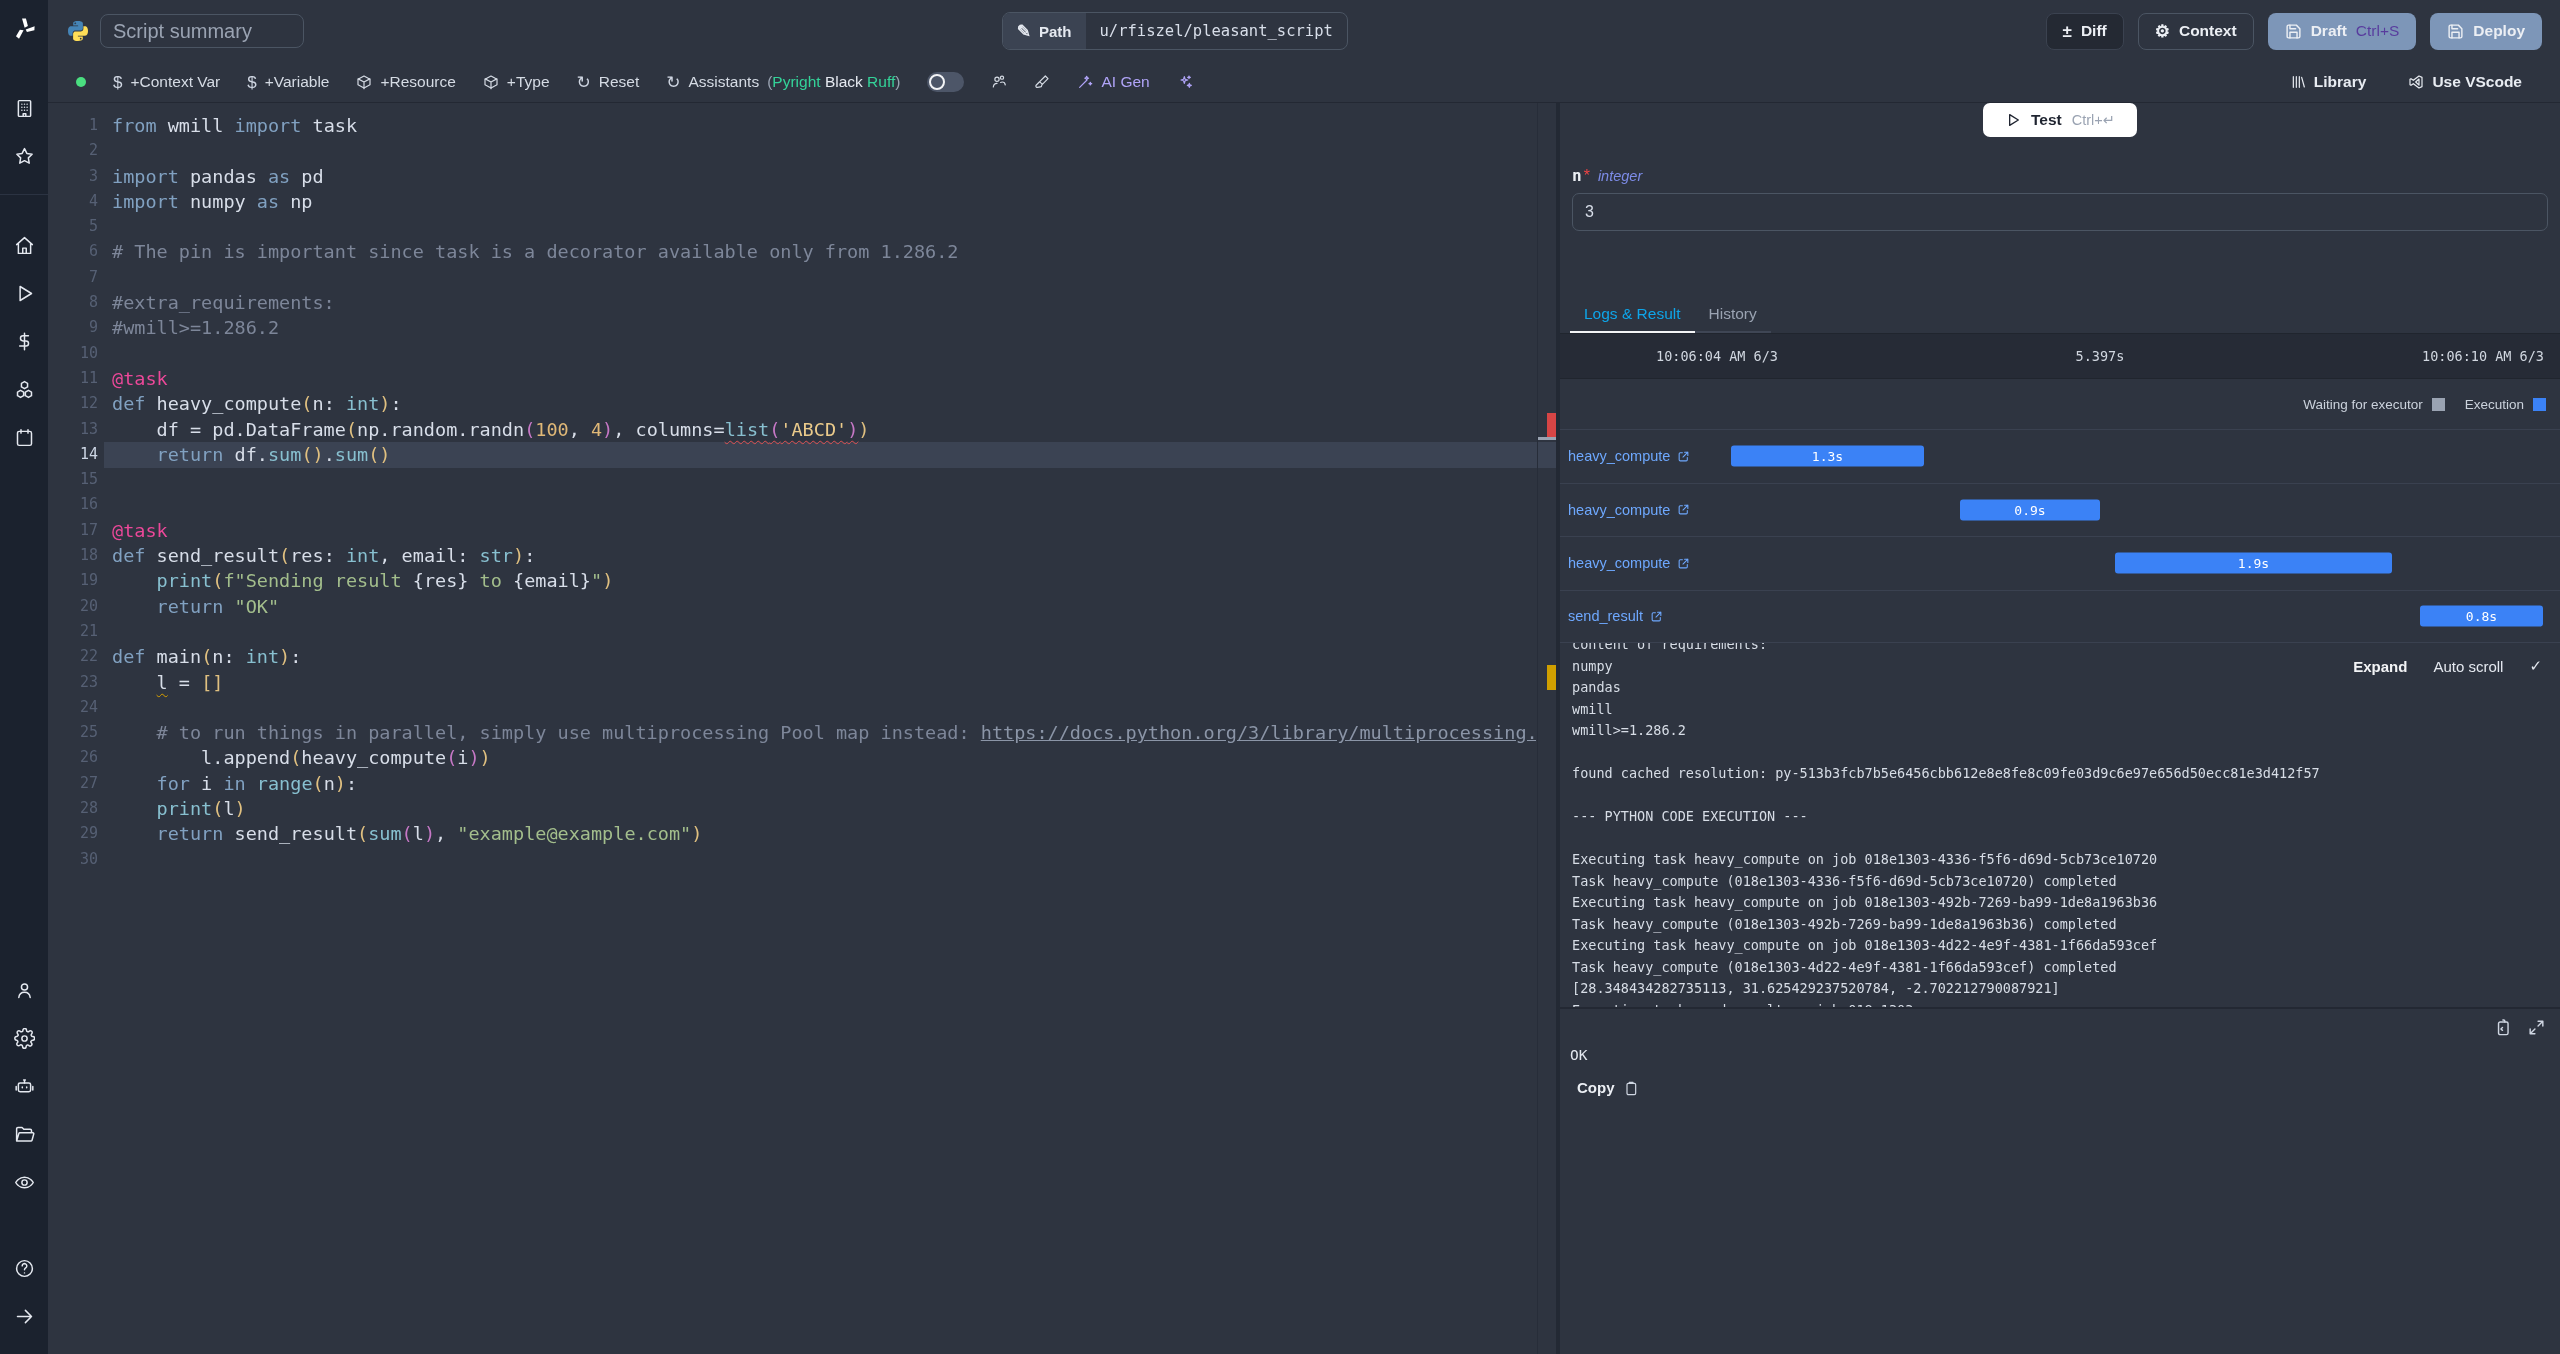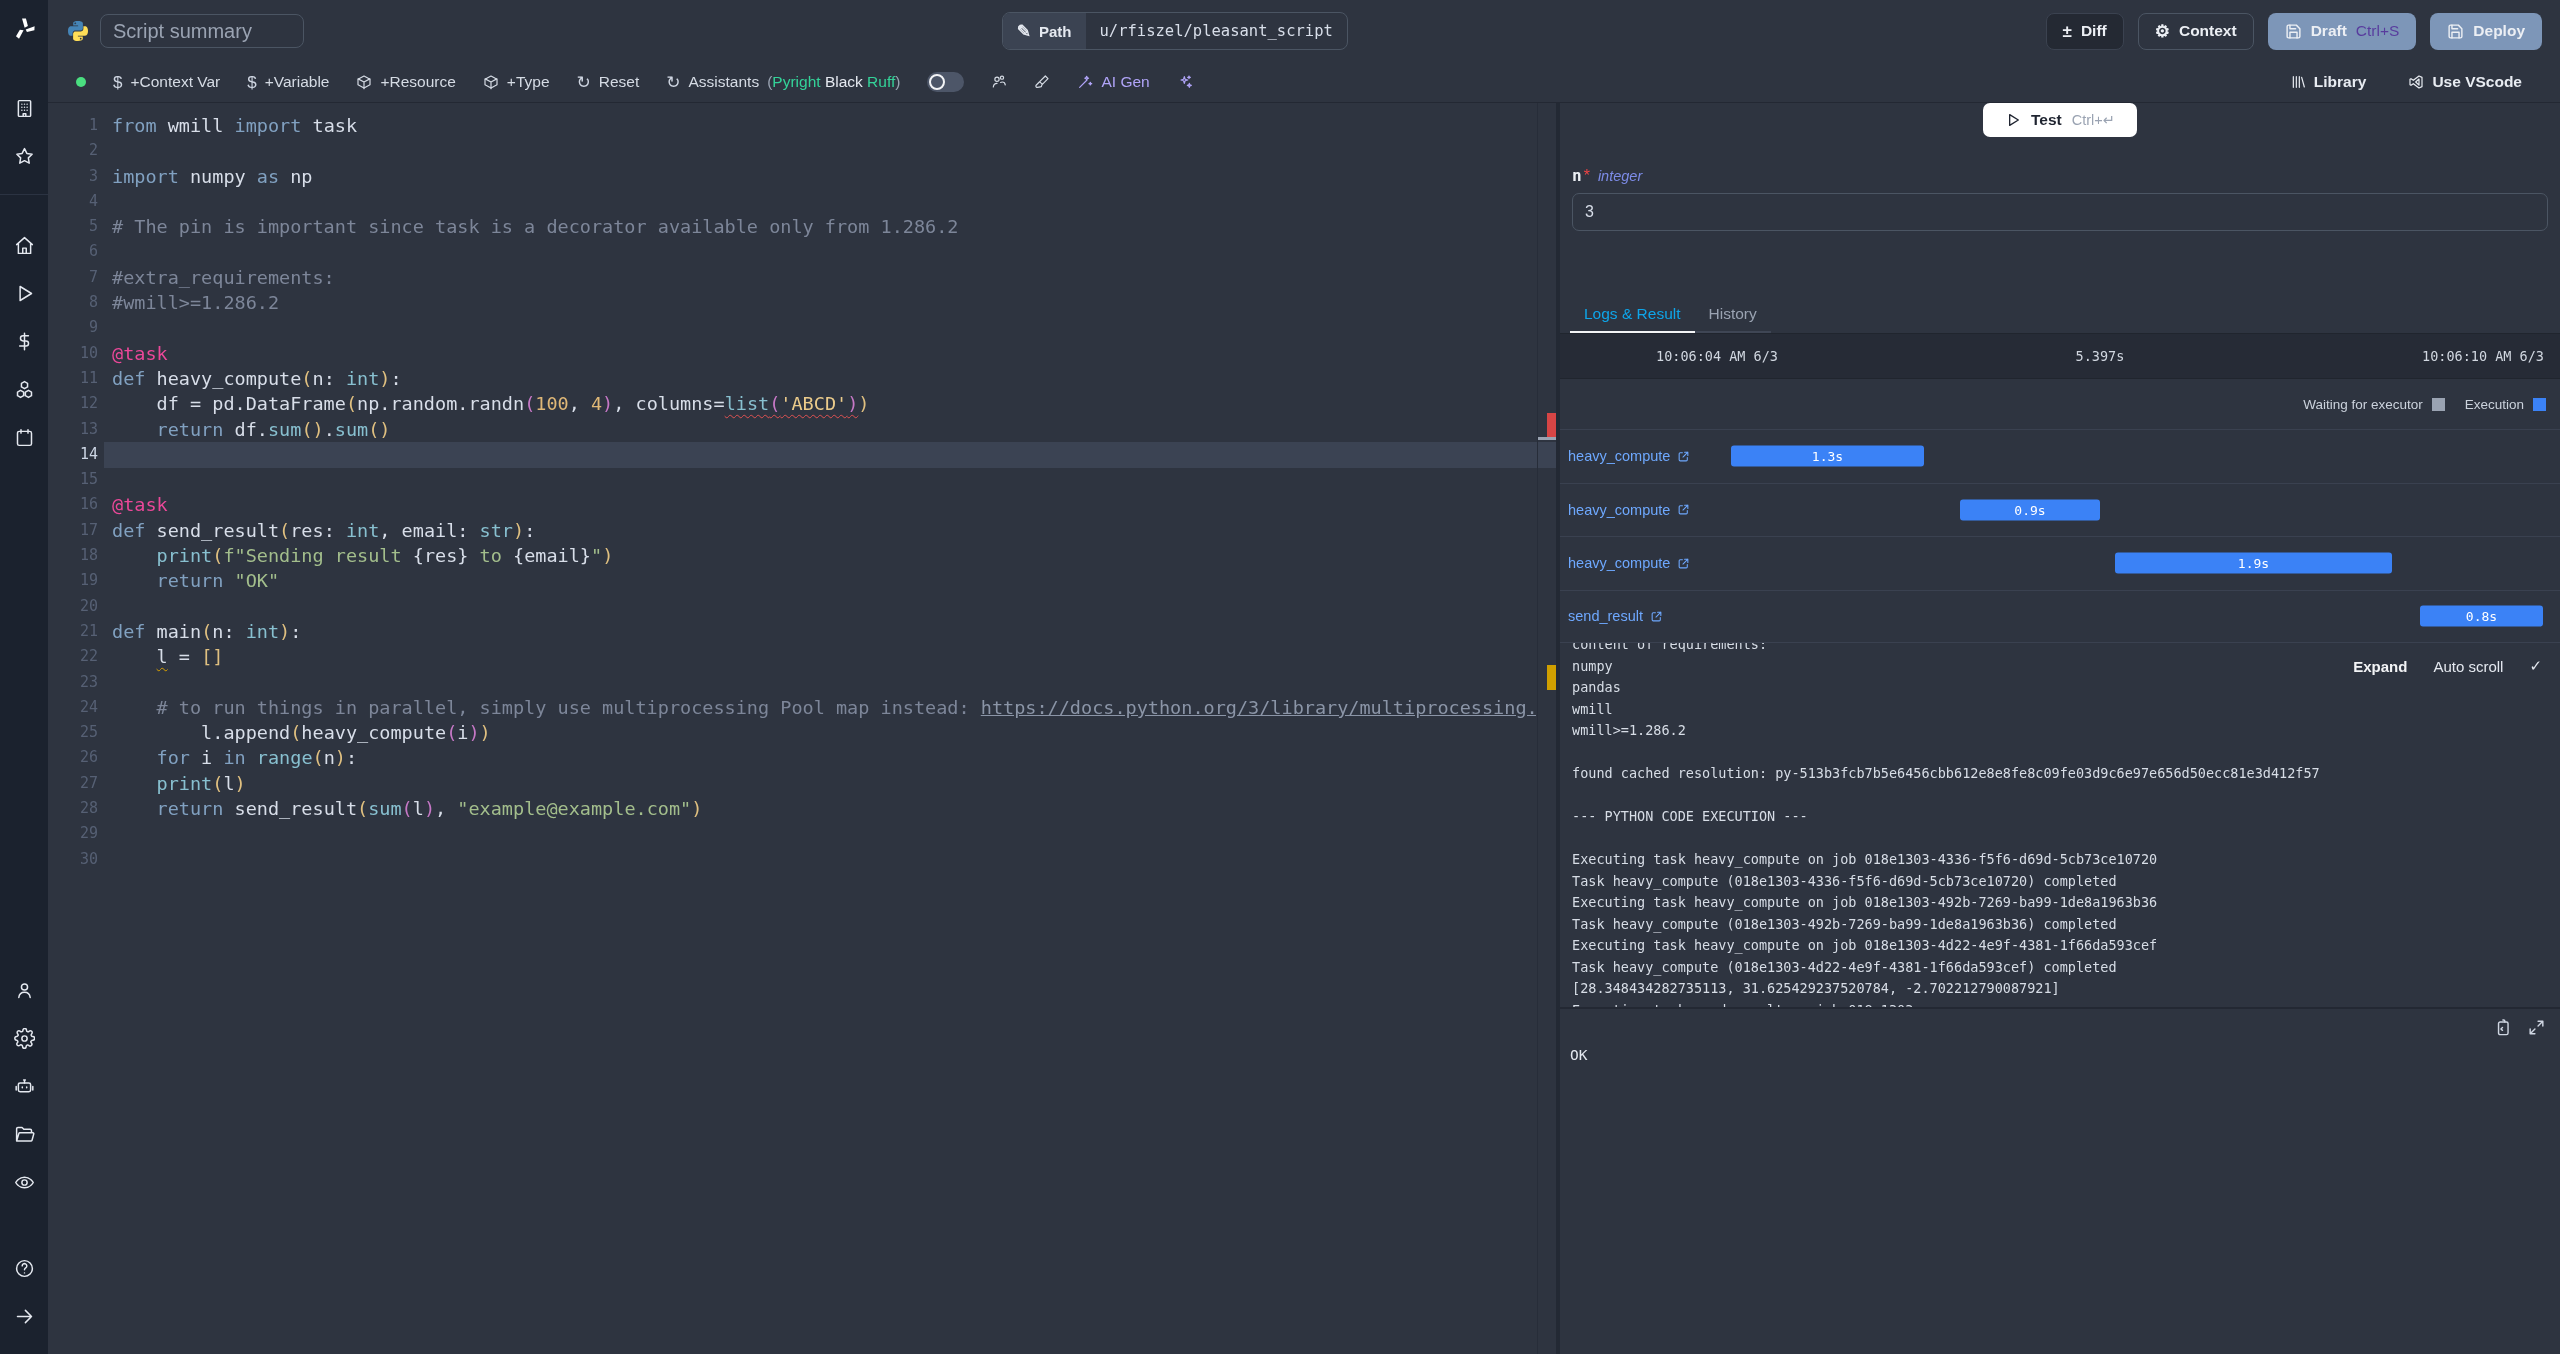--- a/index.html
+++ b/index.html
@@ -424,20 +424,21 @@
       <div class="ln">25</div>
       <div class="ln">26</div>
       <div class="ln">27</div>
       <div class="ln">28</div>
       <div class="ln">29</div>
       <div class="ln">30</div>
     </div>
   <div class="code">
       <div class="cl"><span class="kw">from</span><span class="pl"> wmill </span><span class="kw">import</span><span class="pl"> task</span></div>
       <div class="cl">&nbsp;</div>
+      <div class="cl"><span class="kw">import</span><span class="pl"> pandas </span><span class="kw">as</span><span class="pl"> pd</span></div>
       <div class="cl"><span class="kw">import</span><span class="pl"> numpy </span><span class="kw">as</span><span class="pl"> np</span></div>
       <div class="cl">&nbsp;</div>
       <div class="cl"><span class="com"># The pin is important since task is a decorator available only from 1.286.2</span></div>
       <div class="cl">&nbsp;</div>
       <div class="cl"><span class="com">#extra_requirements:</span></div>
       <div class="cl"><span class="com">#wmill&gt;=1.286.2</span></div>
       <div class="cl">&nbsp;</div>
       <div class="cl"><span class="dec">@task</span></div>
       <div class="cl"><span class="kw">def</span><span class="pl"> heavy_compute</span><span class="b1">(</span><span class="pl">n: </span><span class="ty">int</span><span class="b1">)</span><span class="pl">:</span></div>
       <div class="cl"><span class="pl">    df = pd.DataFrame</span><span class="b1">(</span><span class="pl">np.random.randn</span><span class="b2">(</span><span class="num">100</span><span class="pl">, </span><span class="num">4</span><span class="b2">)</span><span class="pl">, columns=</span><span class="ty lnk sqr">list</span><span class="b2 sqr">(</span><span class="stry sqr">'ABCD'</span><span class="b2 sqr">)</span><span class="b1">)</span></div>
@@ -569,13 +570,20 @@
           <path d="M12.5 2.5h1A1.5 1.5 0 0 1 15 4v1M12 12l-2 1.8 2 1.8"></path>
         </svg>
     </span>
     <span class="ic">
       <svg viewBox="0 0 24 24">
           <path d="M14 4h6v6M20 4l-6 6M10 20H4v-6M4 20l6-6"></path>
         </svg>
     </span>
   </div>
   <div class="result-val">OK</div>
+  <div class="copy-row">
+    <span class="lbl">Copy</span>
+    <svg viewBox="0 0 24 24">
+        <rect x="6" y="5" width="13" height="17" rx="2"></rect>
+        <path d="M9.5 5V3.5h5.5V5"></path>
+      </svg>
+  </div>
 </div>
 
 </body></html>

